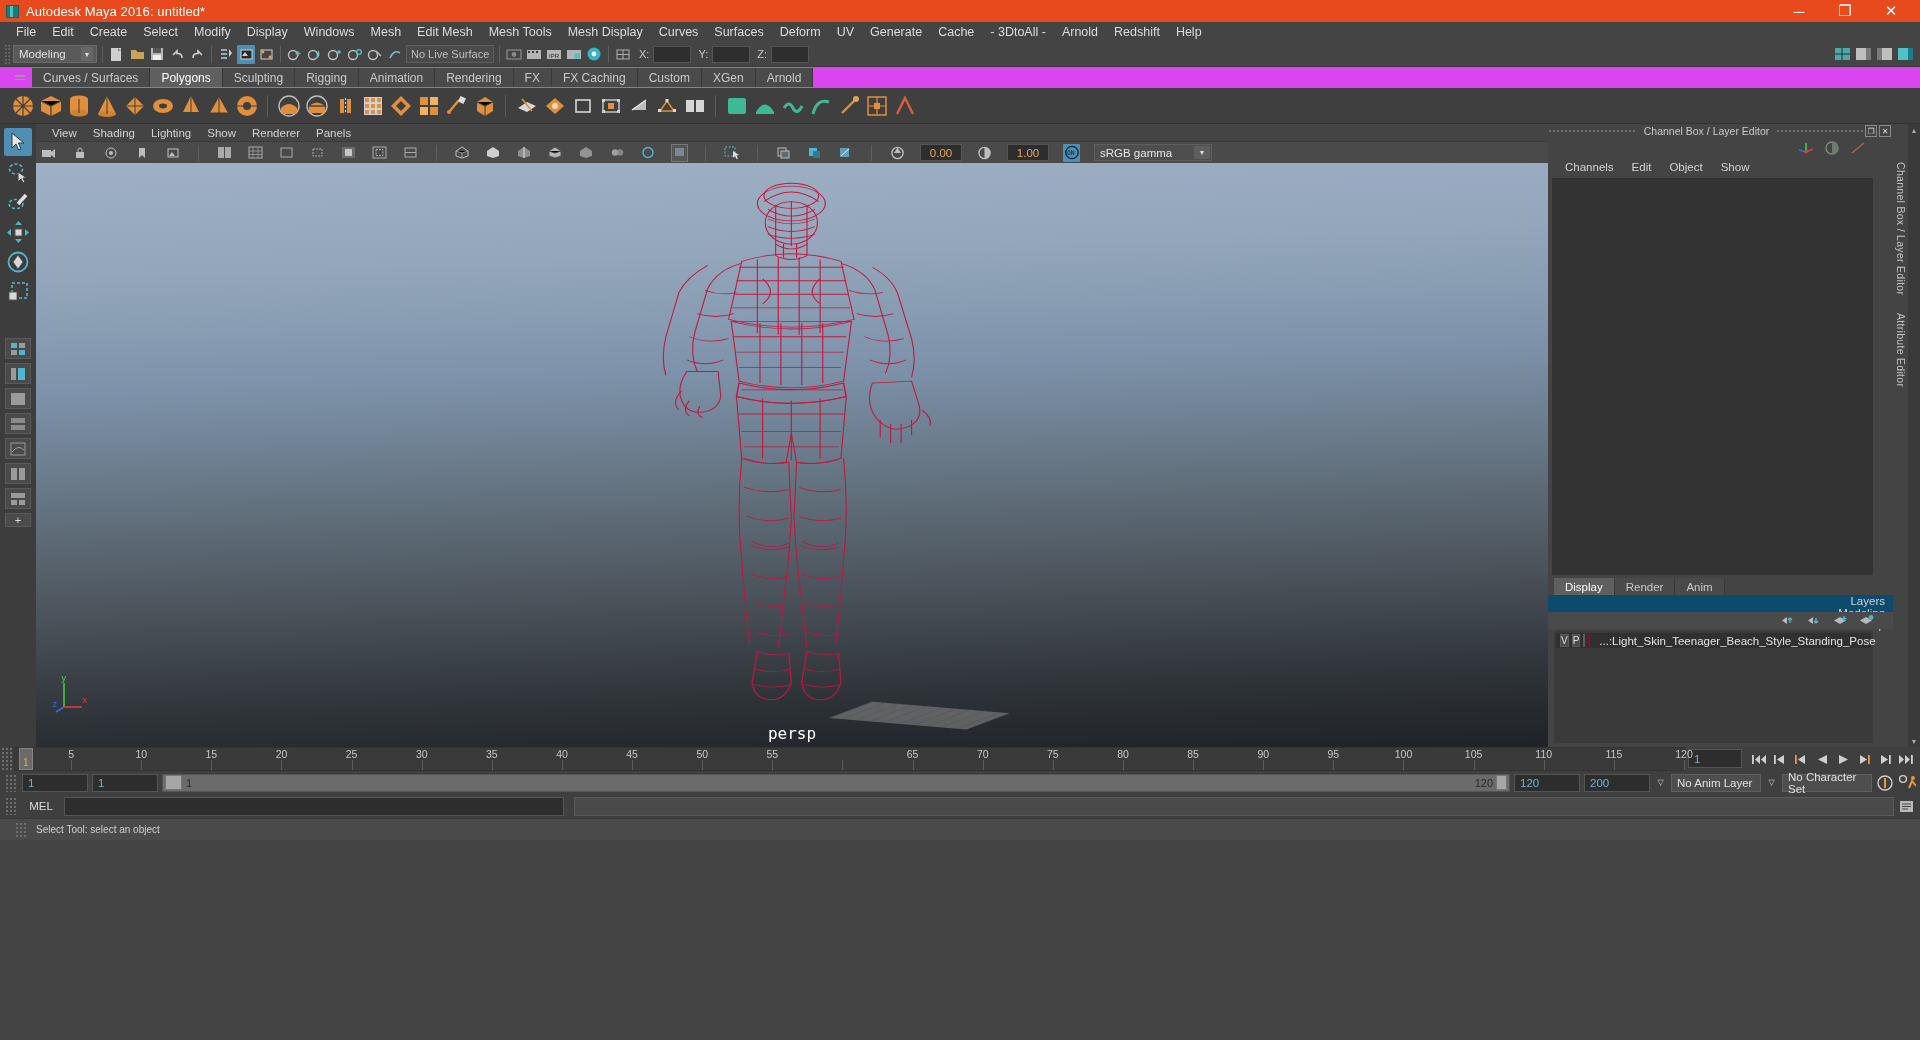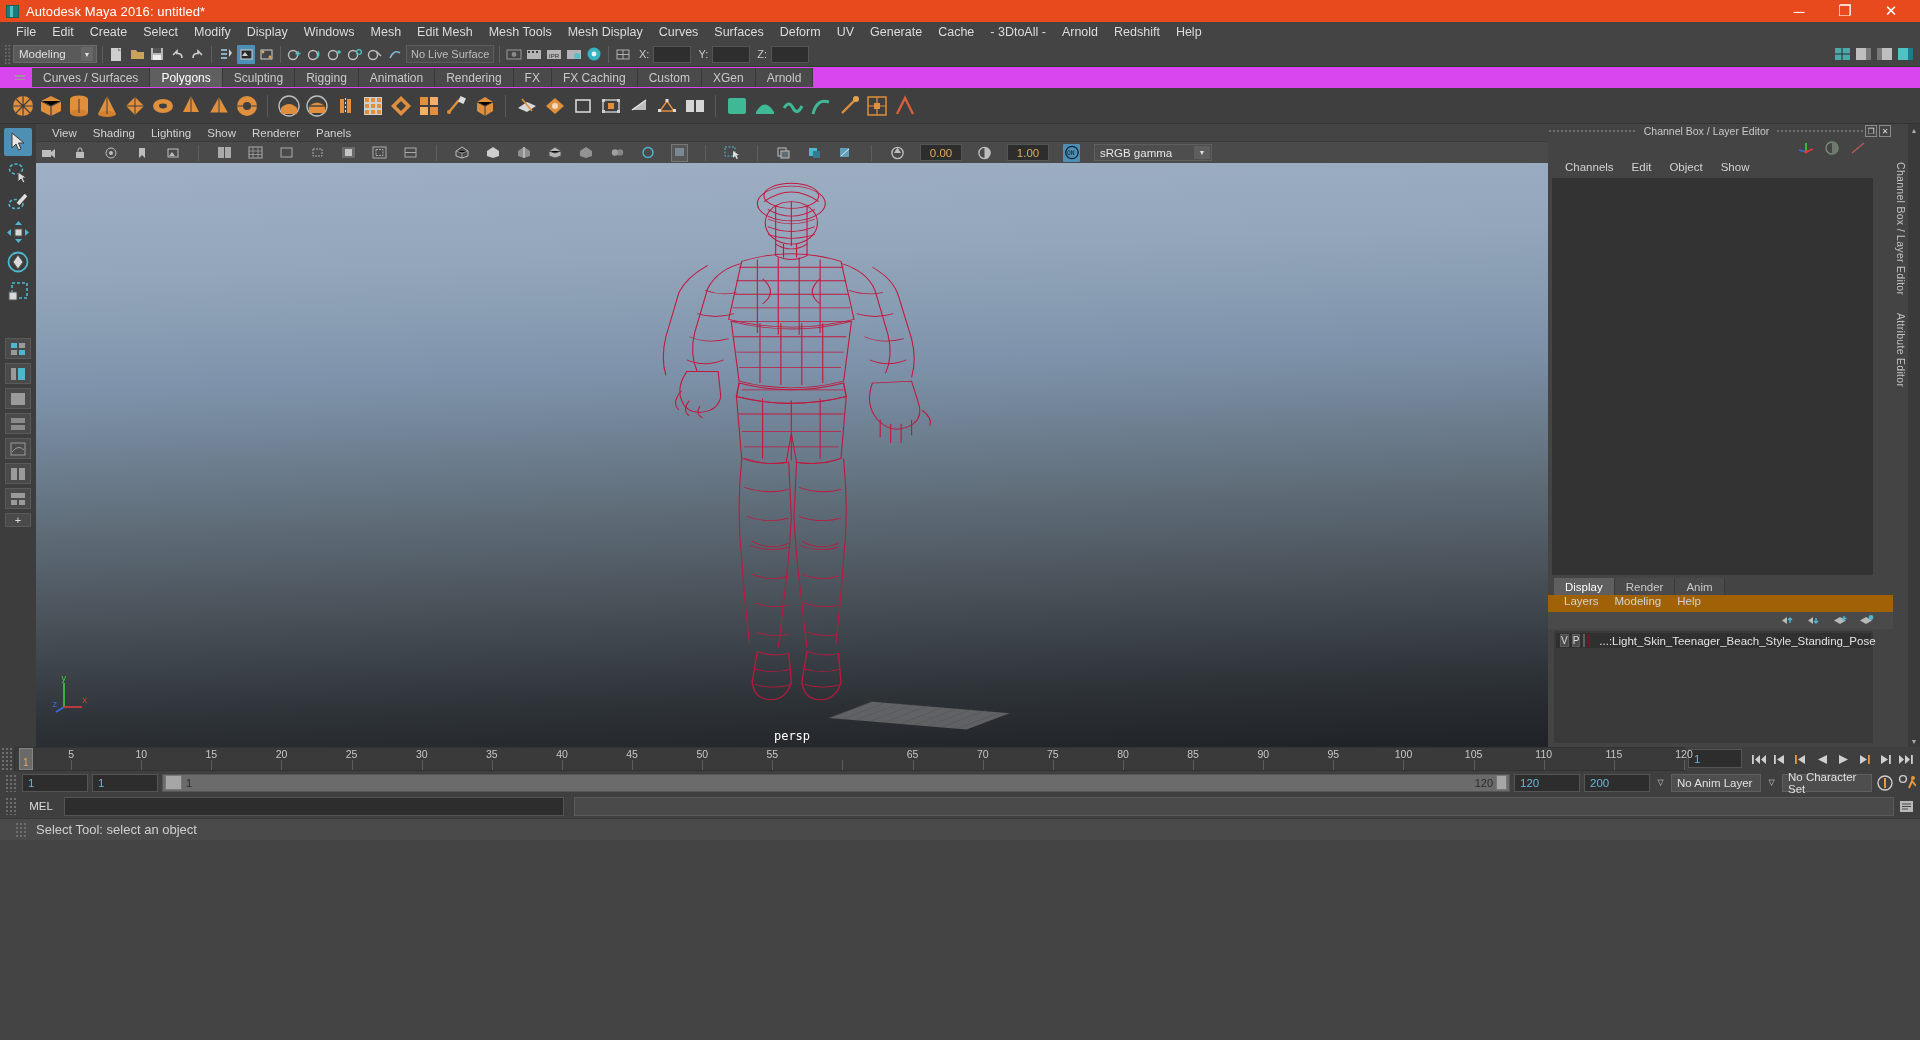--- a/index.html
+++ b/index.html
@@ -68,37 +68,37 @@
   .numf{ width:42px;height:17px;background:#2d2d2d;border:1px solid #555;color:#e3a857;font-size:11.5px;
          display:flex;align-items:center;justify-content:center;}
   .gammasel{ width:118px;height:17px;background:#4e4e4e;border:1px solid #5f5f5f;display:flex;align-items:center;
              padding-left:5px;font-size:11.5px;color:#e6e6e6;position:relative;}
   .gammasel .ar{ position:absolute;right:1px;top:1px;width:16px;height:13px;background:#5e5e5e;display:flex;align-items:center;justify-content:center;font-size:7px;color:#ddd;}
 
   
   .viewport{ flex:1;position:relative;overflow:hidden;
      background:linear-gradient(178deg,#9fb0c4 0%,#93a6bb 18%,#7e93ab 36%,#63727f 55%,#4a525a 72%,#2e3338 88%,#1f2226 100%); }
   .axis{ position:absolute;left:16px;bottom:28px;width:46px;height:46px;}
-  .persp{ position:absolute;bottom:4px;left:0;right:0;text-align:center;font-size:12px;color:#fff;
+  .persp{ position:absolute;bottom:4px;left:0;right:0;text-align:center;font-size:16px;color:#fff;
           font-family:"DejaVu Sans Mono",monospace;}
 
   
   .rdock{ width:345px;background:#444;display:flex;flex-direction:column;}
   .cbhdr{ height:14px;background:#444;display:flex;align-items:center;position:relative;}
   .cbhdr .dots{ flex:1;height:6px;background:radial-gradient(circle,#6e6e6e .9px,transparent 1.1px) 0 50%/4px 4px;}
   .cbhdr .t{ font-size:10.5px;color:#c9c9c9;padding:0 7px;}
   .cbhdr .ico{ width:12px;height:12px;border:1px solid #8a8a8a;margin-right:2px;display:flex;align-items:center;justify-content:center;font-size:8px;color:#ddd;}
   .cbicons{ height:20px;display:flex;justify-content:flex-end;align-items:center;gap:8px;padding-right:26px;background:#444;}
   .cbmenu{ height:18px;display:flex;align-items:center;padding-left:8px;background:#444;}
   .cbmenu span{ padding:0 9px;font-size:11.5px;color:#d2d2d2;}
   .cbbody{ flex:1;background:#333;margin:2px 20px 2px 4px;}
   .letabs{ height:18px;display:flex;align-items:flex-end;padding-left:6px;background:#444;}
   .letab{ height:17px;padding:0 11px;display:flex;align-items:center;font-size:11.5px;color:#c8c8c8;background:#4a4a4a;border-right:1px solid #3a3a3a;}
   .letab.active{ background:#5f5f5f;color:#fff;}
-  .lemenu{ height:17px;display:flex;align-items:flex-start;padding-left:8px;background:#a16207;}
+  .lemenu{ height:17px;display:flex;align-items:flex-end;padding-left:8px;background:#0c4a6e;flex-direction:column;}
   .lemenu span{ padding:0 8px;font-size:11.5px;color:#d2d2d2;}
   .lebtns{ height:17px;display:flex;justify-content:flex-end;align-items:center;gap:9px;padding-right:18px;background:#4a4a4a;}
   .lelist{ background:#3a3a3a;margin:2px 20px 4px 6px;flex:0 0 auto;height:112px;padding-top:2px;}
   .lrow{ height:15px;display:flex;align-items:center;background:#303030;margin:0 2px;padding-left:4px;gap:3px;}
   .lchk{ width:15px;height:13px;background:#4a4a4a;border:1px solid #5d5d5d;display:flex;align-items:center;justify-content:center;font-size:10px;color:#ddd;}
   .lblank{ width:20px;height:13px;background:#4a4a4a;border:1px solid #5d5d5d;}
   .lswatch{ width:17px;height:13px;background:#c3163c;border:1px solid #7d1026;}
   .lname{ font-size:11.5px;color:#e2e2e2;margin-left:6px;white-space:nowrap;}
   .sidetabs{ width:15px;background:#444;display:flex;flex-direction:column;align-items:center;padding-top:38px;gap:18px;}
   .sidetab{ writing-mode:vertical-rl;font-size:10.5px;color:#c2c2c2;letter-spacing:.3px;}
@@ -129,21 +129,21 @@
   .rbar .rnum{ font-size:11px;color:#2b2b2b;position:absolute;right:16px;}
   .dd{ width:90px;height:18px;background:#4e4e4e;border:1px solid #5f5f5f;font-size:11.5px;color:#e0e0e0;
        display:flex;align-items:center;padding-left:5px;}
   .ddar{ width:13px;height:18px;display:flex;align-items:center;justify-content:center;font-size:8px;color:#cfcfcf;}
 
   
   .cmdrow{ height:24px;background:#3f3f3f;display:flex;align-items:center;gap:4px;padding:0 4px;}
   .mel{ font-size:11.5px;color:#dcdcdc;width:38px;text-align:center;}
   .cmdin{ height:19px;background:#2d2d2d;border:1px solid #555;flex:0 0 auto;}
   .statusbar{ height:22px;background:#4a4a4a;display:flex;align-items:center;padding-left:14px;border-top:1px solid #383838;}
-  .statusbar .txt{ font-size:13px;color:#cfcfcf;}
+  .statusbar .txt{ font-size:10px;color:#cfcfcf;}
 </style>
 </head>
 <body>
 
 <div class="titlebar">
   <div class="logo"></div>
   <div class="ttl">Autodesk Maya 2016: untitled*</div>
   <div class="winbtns">
     <div>─</div>
     <div>❐</div>

